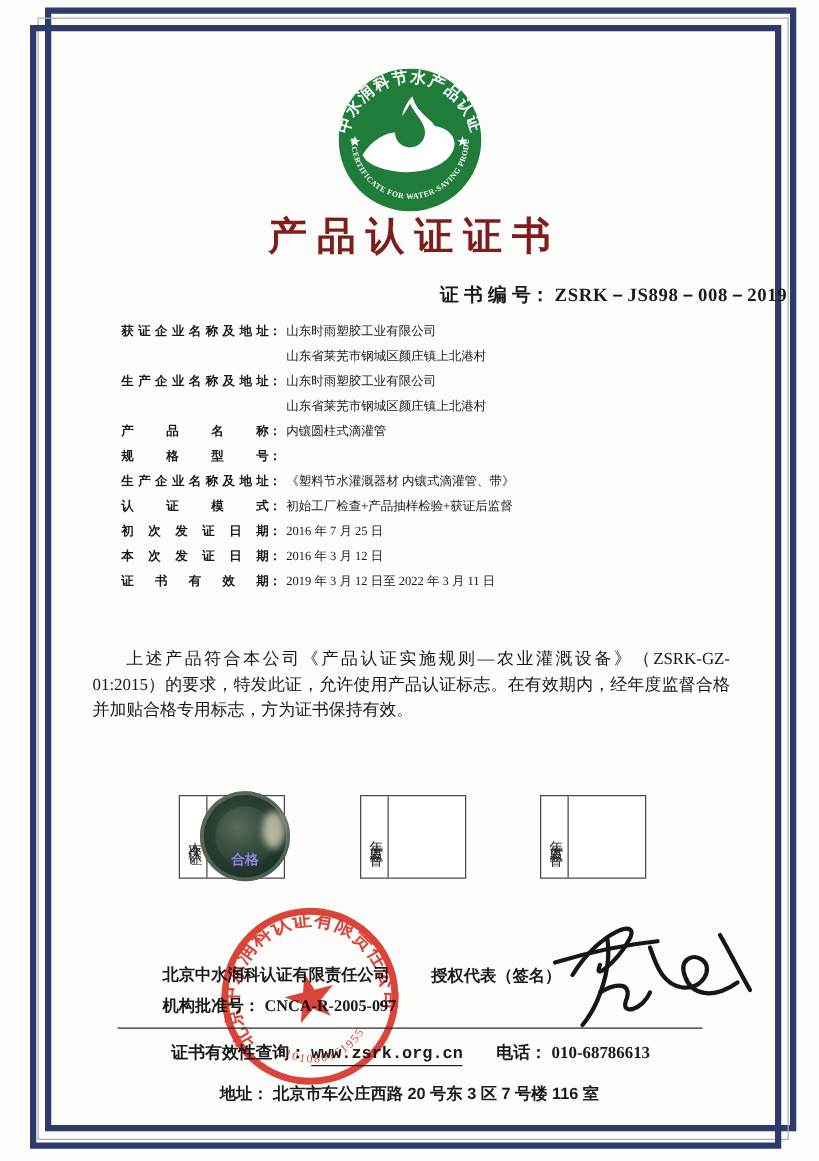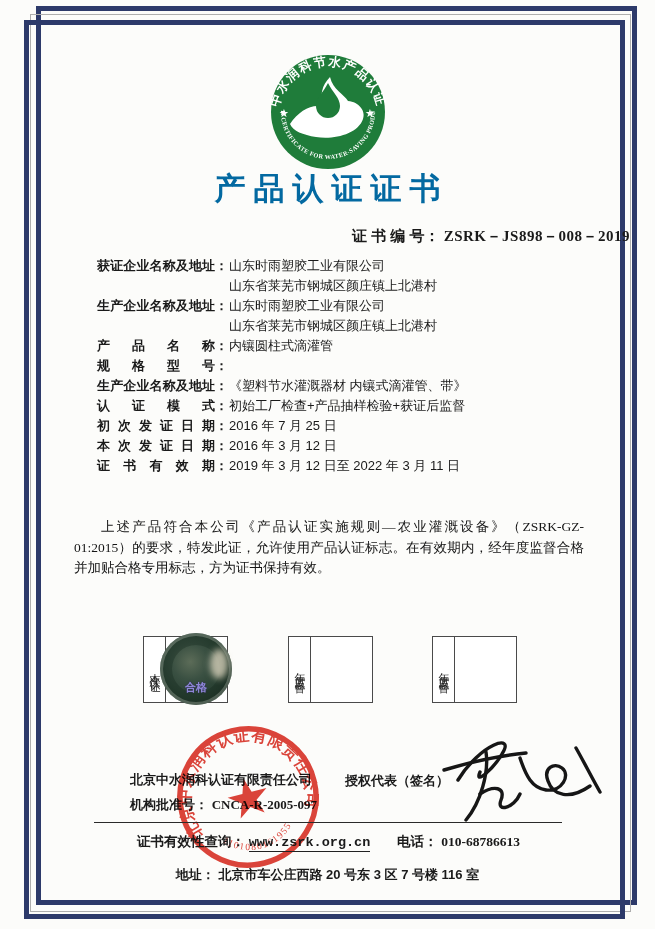--- a/index.html
+++ b/index.html
@@ -12,30 +12,30 @@
   
   .frameA{position:absolute;top:6px;left:36px;right:18px;bottom:24px;border:5px solid #2d3a6a;}
   .frameB{position:absolute;top:20px;left:24px;right:30px;bottom:10px;border:5px solid #2d3a6a;}
   .frameGray{position:absolute;top:14px;left:30px;right:24px;bottom:17px;border:1px solid #aeaeae;}
 
   
   .logo{position:absolute;left:266px;top:50px;width:124px;height:124px;}
 
   
   .title{position:absolute;top:168px;left:0;width:100%;text-align:center;
-    font-size:31px;font-weight:bold;letter-spacing:8px;padding-left:8px;box-sizing:border-box;color:#0369a1;}
+    font-size:31px;font-weight:bold;letter-spacing:8px;padding-left:8px;box-sizing:border-box;color:#7f1d1d;}
   .certno{position:absolute;top:227px;left:352px;font-size:15px;font-weight:bold;}
   .certno .val{font-family:"Liberation Serif",serif;font-weight:600;letter-spacing:.5px;}
 
   
-  .fields{position:absolute;top:256px;left:97px;width:480px;font-size:13px;line-height:20px;}
+  .fields{position:absolute;top:256px;left:97px;width:480px;font-size:10px;line-height:20px;}
   .frow{display:flex;align-items:flex-start;}
   .flabel{display:inline-block;width:118px;text-align:justify;text-align-last:justify;font-weight:bold;flex:none;}
   .fcolon{font-weight:bold;flex:none;width:14px;}
-  .fvals{font-family:Liberation Sans, sans-serif;}
+  .fvals{font-family:Liberation Serif, serif;}
   .fvals div{white-space:nowrap;}
 
   
   .statement{position:absolute;top:517px;left:74px;width:510px;font-size:13.5px;line-height:20.5px;
     text-indent:2em;text-align:justify;color:#161616;font-family:Liberation Serif, serif;}
 
   
   .ibox{position:absolute;top:636px;width:85px;height:67px;border:1.5px solid #4a4a4a;box-sizing:border-box;display:flex;background:#fff;}
   .ibox .vlab{width:22px;border-right:1.5px solid #4a4a4a;box-sizing:border-box;
     writing-mode:vertical-rl;text-orientation:upright;font-size:11px;letter-spacing:3px;

